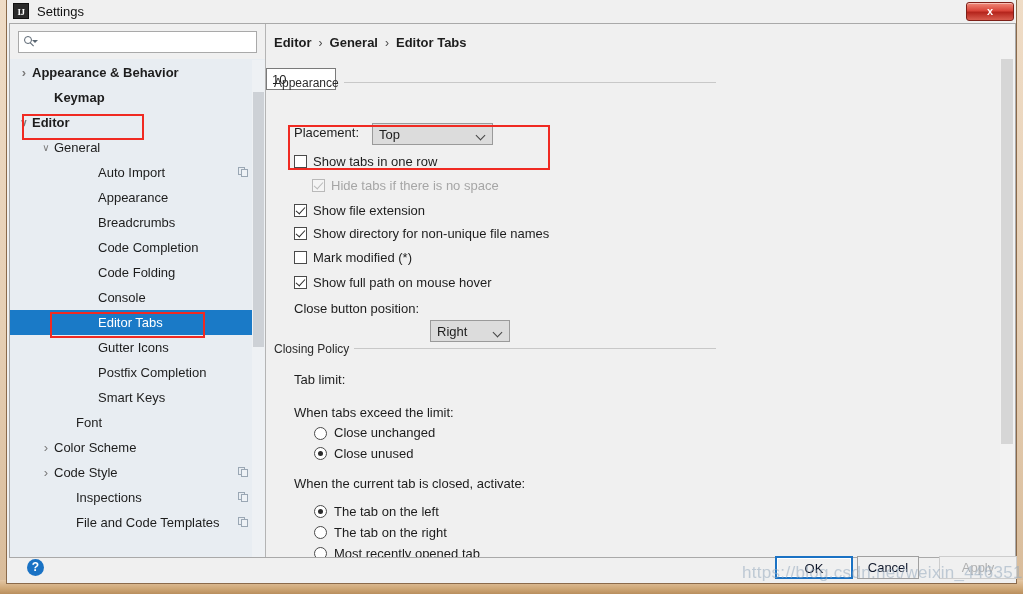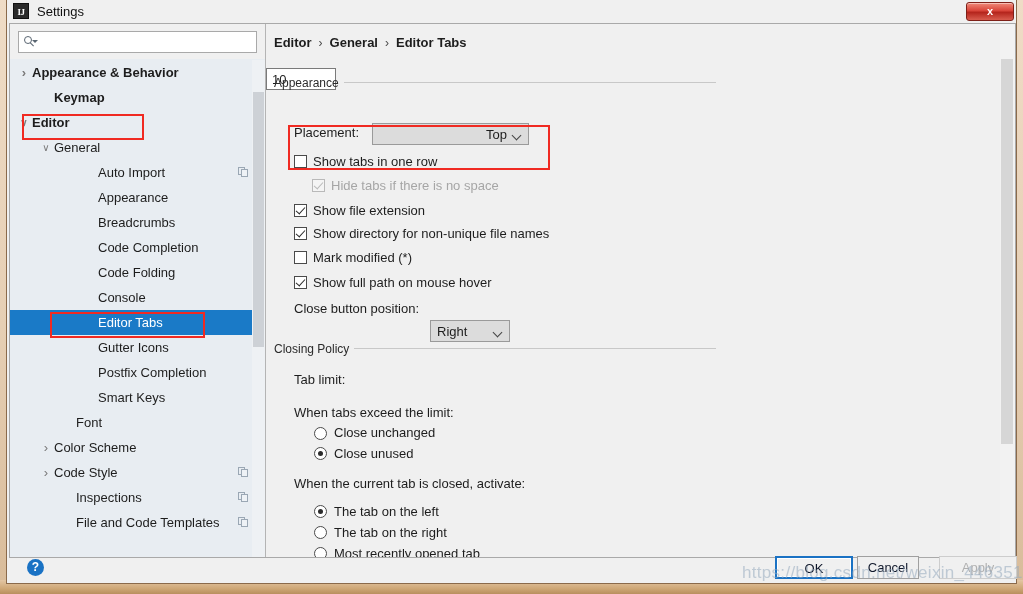--- a/index.html
+++ b/index.html
@@ -418,21 +418,21 @@
         <span class="sep">›</span>
         <span>General</span>
         <span class="sep">›</span>
         <span>Editor Tabs</span>
       </div>
 
       <div class="seclabel" style="left:8px; top:52px;">Appearance</div>
       <div class="secline" style="left:78px; top:58px; width:372px;"></div>
 
       <div class="row" style="left:28px; top:101px;text-align:center;">Placement:</div>
-      <div class="combo" style="left:106px; top:99px; width:157px;text-align:right;">
+      <div class="combo" style="left:106px; top:99px; width:121px;">
         <span class="cv">Top</span>
         <span class="carat"></span>
       </div>
 
       <div id="appearance-checks">
           <div class="row" style="left: 28px; top: 130px;">
             <span class="cbox"></span>
             <span class="lbl">Show tabs in one row</span>
           </div>
           <div class="row" style="left: 46px; top: 154px;">

